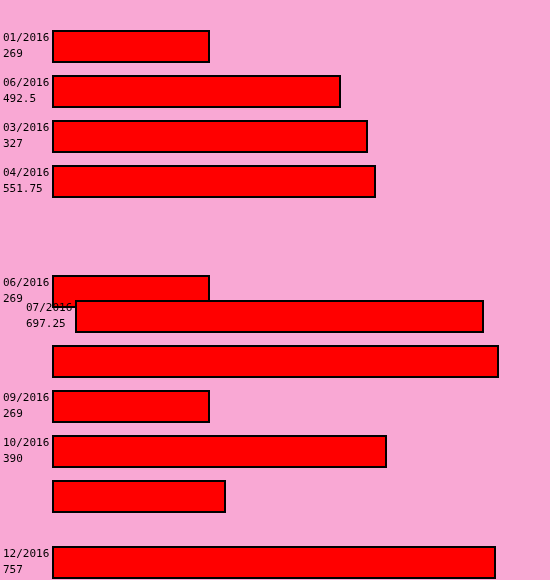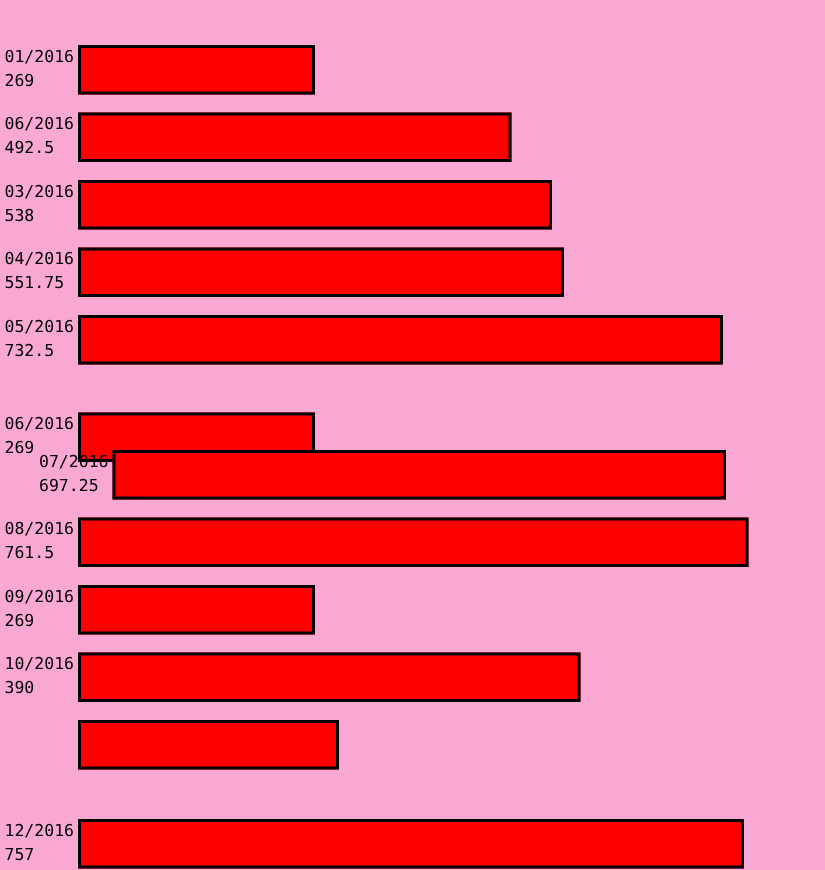--- a/index.html
+++ b/index.html
@@ -64,57 +64,46 @@
     <div class="bar-row" style="top: 75px; height: 33px;">
       <div class="row-labels">
         <span class="cat-label">06/2016</span>
         <span class="val-label">492.5</span>
       </div>
       <div class="bar" style="left: 52px; top: 0px; width: 289.097px; background: rgb(255, 0, 0); border-color: rgb(0, 0, 0);"></div>
     </div>
     <div class="bar-row" style="top: 120px; height: 33px;">
       <div class="row-labels">
         <span class="cat-label">03/2016</span>
-        <span class="val-label">538</span>
+        <span class="val-label">327</span>
       </div>
       <div class="bar" style="left: 52px; top: 0px; width: 315.806px; background: rgb(255, 0, 0); border-color: rgb(0, 0, 0);"></div>
     </div>
     <div class="bar-row" style="top: 165px; height: 22px;">
       <div class="row-labels">
         <span class="cat-label">04/2016</span>
         <span class="val-label">551.75</span>
       </div>
       <div class="bar" style="left: 52px; top: 0px; width: 323.877px; background: rgb(255, 0, 0); border-color: rgb(0, 0, 0);"></div>
-    </div>
-    <div class="bar-row" style="top: 210px; height: 33px;">
-      <div class="row-labels">
-        <span class="cat-label">05/2016</span>
-        <span class="val-label">732.5</span>
-      </div>
-      <div class="bar" style="left: 52px; top: 0px; width: 429.977px; background: rgb(255, 0, 0); border-color: rgb(0, 0, 0);"></div>
     </div>
     <div class="bar-row" style="top: 255px; height: 33px; margin-top: 20px;">
       <div class="row-labels">
         <span class="cat-label">06/2016</span>
         <span class="val-label">269</span>
       </div>
       <div class="bar" style="left: 52px; top: 0px; width: 157.903px; background: rgb(255, 0, 0); border-color: rgb(0, 0, 0);"></div>
     </div>
     <div class="bar-row" style="top: 300px; height: 37px; margin-left: 23px;">
       <div class="row-labels">
         <span class="cat-label">07/2016</span>
         <span class="val-label">697.25</span>
       </div>
       <div class="bar" style="left: 52px; top: 0px; width: 409.286px; background: rgb(255, 0, 0); border-color: rgb(0, 0, 0);"></div>
     </div>
     <div class="bar-row" style="top: 345px; height: 33px;">
-      <div class="row-labels">
-        <span class="cat-label">08/2016</span>
-        <span class="val-label">761.5</span>
-      </div>
       <div class="bar" style="left: 52px; top: 0px; width: 447px; background: rgb(255, 0, 0); border-color: rgb(0, 0, 0);"></div>
     </div>
     <div class="bar-row" style="top: 390px; height: 33px;">
       <div class="row-labels">
         <span class="cat-label">09/2016</span>
         <span class="val-label">269</span>
       </div>
       <div class="bar" style="left: 52px; top: 0px; width: 157.903px; background: rgb(255, 0, 0); border-color: rgb(0, 0, 0);"></div>
     </div>
     <div class="bar-row" style="top: 435px; height: 48px;">

